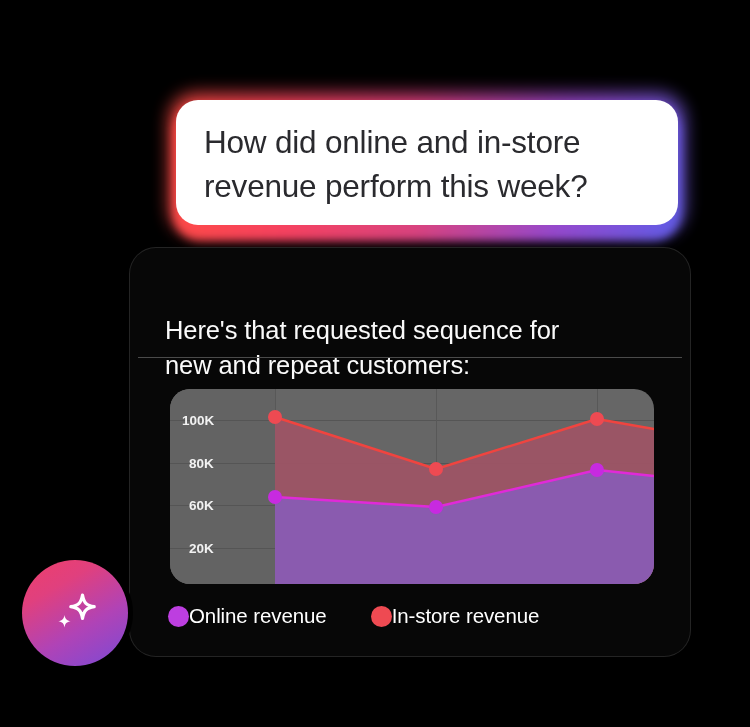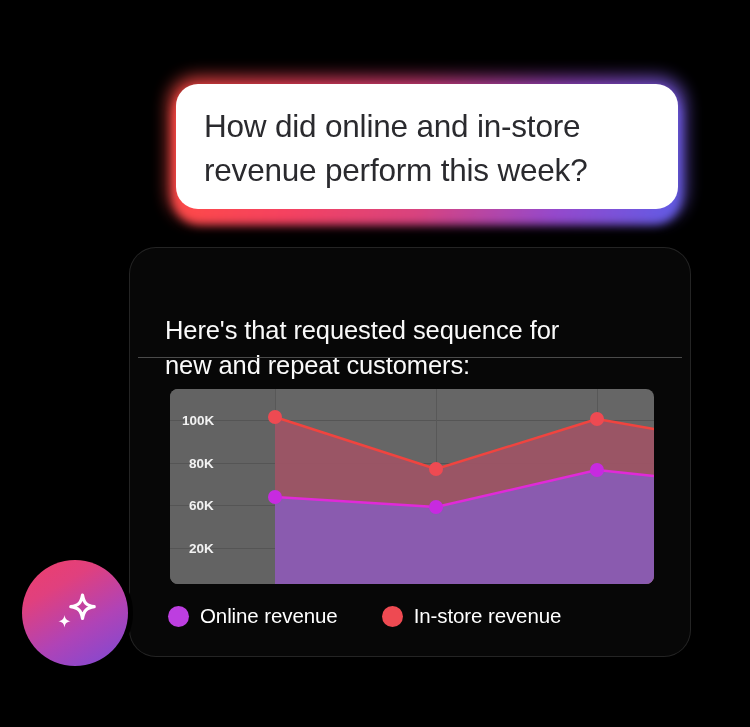--- a/index.html
+++ b/index.html
@@ -13,21 +13,21 @@
     position: relative;
     overflow: hidden;
     font-family: "Liberation Sans", sans-serif;
     -webkit-font-smoothing: antialiased;
   }
 
   
   #question-bubble-wrap {
     position: absolute;
     left: 170px;
-    top: 78px;
+    top: 94px;
     width: 556px;
     height: 140px;
   }
   
   #question-glow {
     position: absolute;
     left: 0;
     top: 0;
     width: 514px;
     height: 140px;
@@ -102,21 +102,21 @@
     background: #4a4a4a;
   }
 
   
   #chart-area {
     position: absolute;
     left: 40px;
     top: 141px;
     width: 484px;
     height: 195px;
-    border-radius: 8px;
+    border-radius: 20px;
     overflow: hidden;
     background: #666666;
   }
   #chart-svg {
     display: block;
     width: 484px;
     height: 195px;
   }
   .axis-label {
     font-family: "Liberation Sans", sans-serif;
@@ -130,21 +130,20 @@
     position: absolute;
     left: 38px;
     top: 356px;
     display: flex;
     align-items: center;
     gap: 44px;
   }
   .legend-item {
     display: flex;
     align-items: center;
-    gap: 11px;
   }
   .legend-swatch {
     width: 21px;
     height: 21px;
     border-radius: 50%;
     flex: none;
   }
   .legend-label {
     font-size: 20.5px;
     color: #ffffff;

